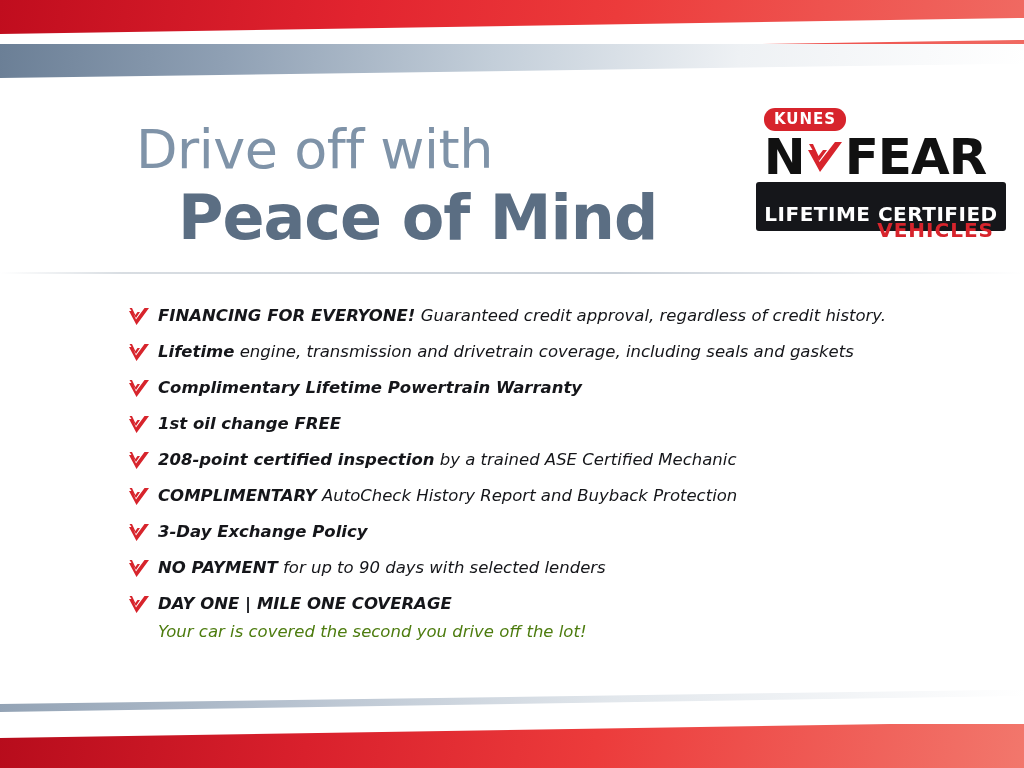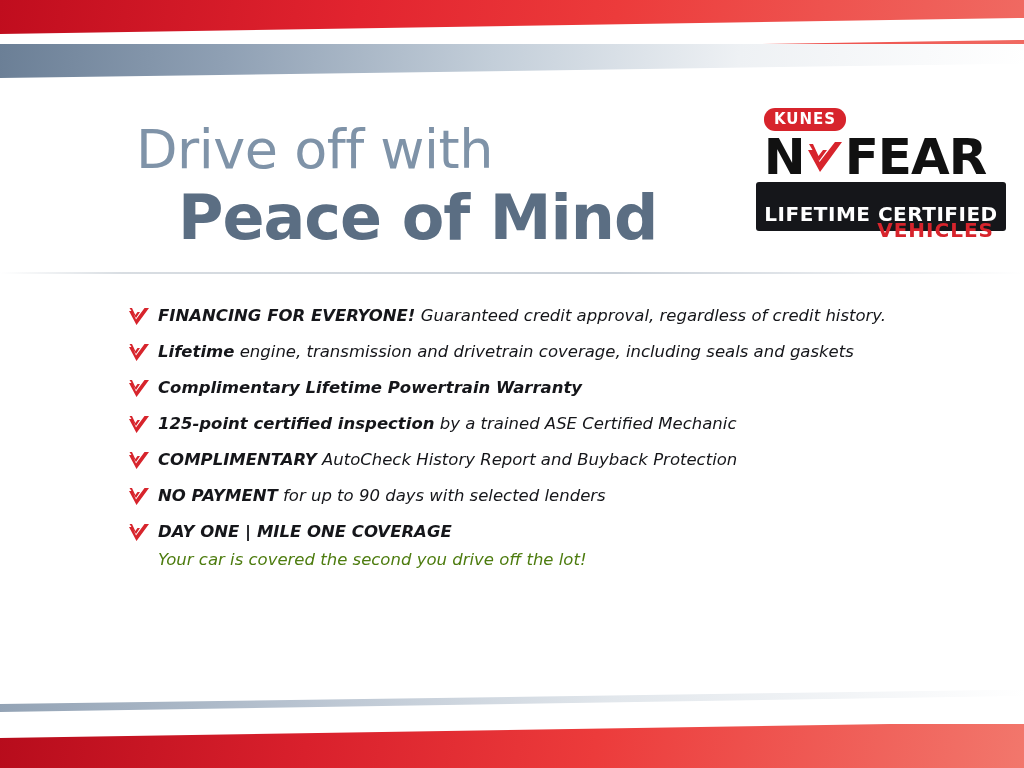--- a/index.html
+++ b/index.html
@@ -303,30 +303,48 @@
         </span>
         <div class="bullet-text"><b>Complimentary Lifetime Powertrain Warranty</b><span></span></div>
       </div>
       <div class="bullet-row">
         <span class="bullet-check">
           <svg width="22" height="22" viewBox="0 0 22 22">
             <path d="M1 4 L8.5 18 L21 1 L16.5 1 L8 12.5 L4.5 4 Z" fill="#d7242c"></path>
             <path d="M1.5 1 L8 11 L12 5 L9.5 5 L7.3 8 L4 1 Z" fill="#d7242c"></path>
           </svg>
         </span>
-        <div class="bullet-text"><b>125-point certified inspection</b><span> by a trained ASE Certified Mechanic</span></div>
+        <div class="bullet-text"><b>1st oil change FREE</b><span></span></div>
+      </div>
+      <div class="bullet-row">
+        <span class="bullet-check">
+          <svg width="22" height="22" viewBox="0 0 22 22">
+            <path d="M1 4 L8.5 18 L21 1 L16.5 1 L8 12.5 L4.5 4 Z" fill="#d7242c"></path>
+            <path d="M1.5 1 L8 11 L12 5 L9.5 5 L7.3 8 L4 1 Z" fill="#d7242c"></path>
+          </svg>
+        </span>
+        <div class="bullet-text"><b>208-point certified inspection</b><span> by a trained ASE Certified Mechanic</span></div>
       </div>
       <div class="bullet-row">
         <span class="bullet-check">
           <svg width="22" height="22" viewBox="0 0 22 22">
             <path d="M1 4 L8.5 18 L21 1 L16.5 1 L8 12.5 L4.5 4 Z" fill="#d7242c"></path>
             <path d="M1.5 1 L8 11 L12 5 L9.5 5 L7.3 8 L4 1 Z" fill="#d7242c"></path>
           </svg>
         </span>
         <div class="bullet-text"><b>COMPLIMENTARY</b><span> AutoCheck History Report and Buyback Protection</span></div>
+      </div>
+      <div class="bullet-row">
+        <span class="bullet-check">
+          <svg width="22" height="22" viewBox="0 0 22 22">
+            <path d="M1 4 L8.5 18 L21 1 L16.5 1 L8 12.5 L4.5 4 Z" fill="#d7242c"></path>
+            <path d="M1.5 1 L8 11 L12 5 L9.5 5 L7.3 8 L4 1 Z" fill="#d7242c"></path>
+          </svg>
+        </span>
+        <div class="bullet-text"><b>3-Day Exchange Policy</b><span></span></div>
       </div>
       <div class="bullet-row">
         <span class="bullet-check">
           <svg width="22" height="22" viewBox="0 0 22 22">
             <path d="M1 4 L8.5 18 L21 1 L16.5 1 L8 12.5 L4.5 4 Z" fill="#d7242c"></path>
             <path d="M1.5 1 L8 11 L12 5 L9.5 5 L7.3 8 L4 1 Z" fill="#d7242c"></path>
           </svg>
         </span>
         <div class="bullet-text"><b>NO PAYMENT</b><span> for up to 90 days with selected lenders</span></div>
       </div>

